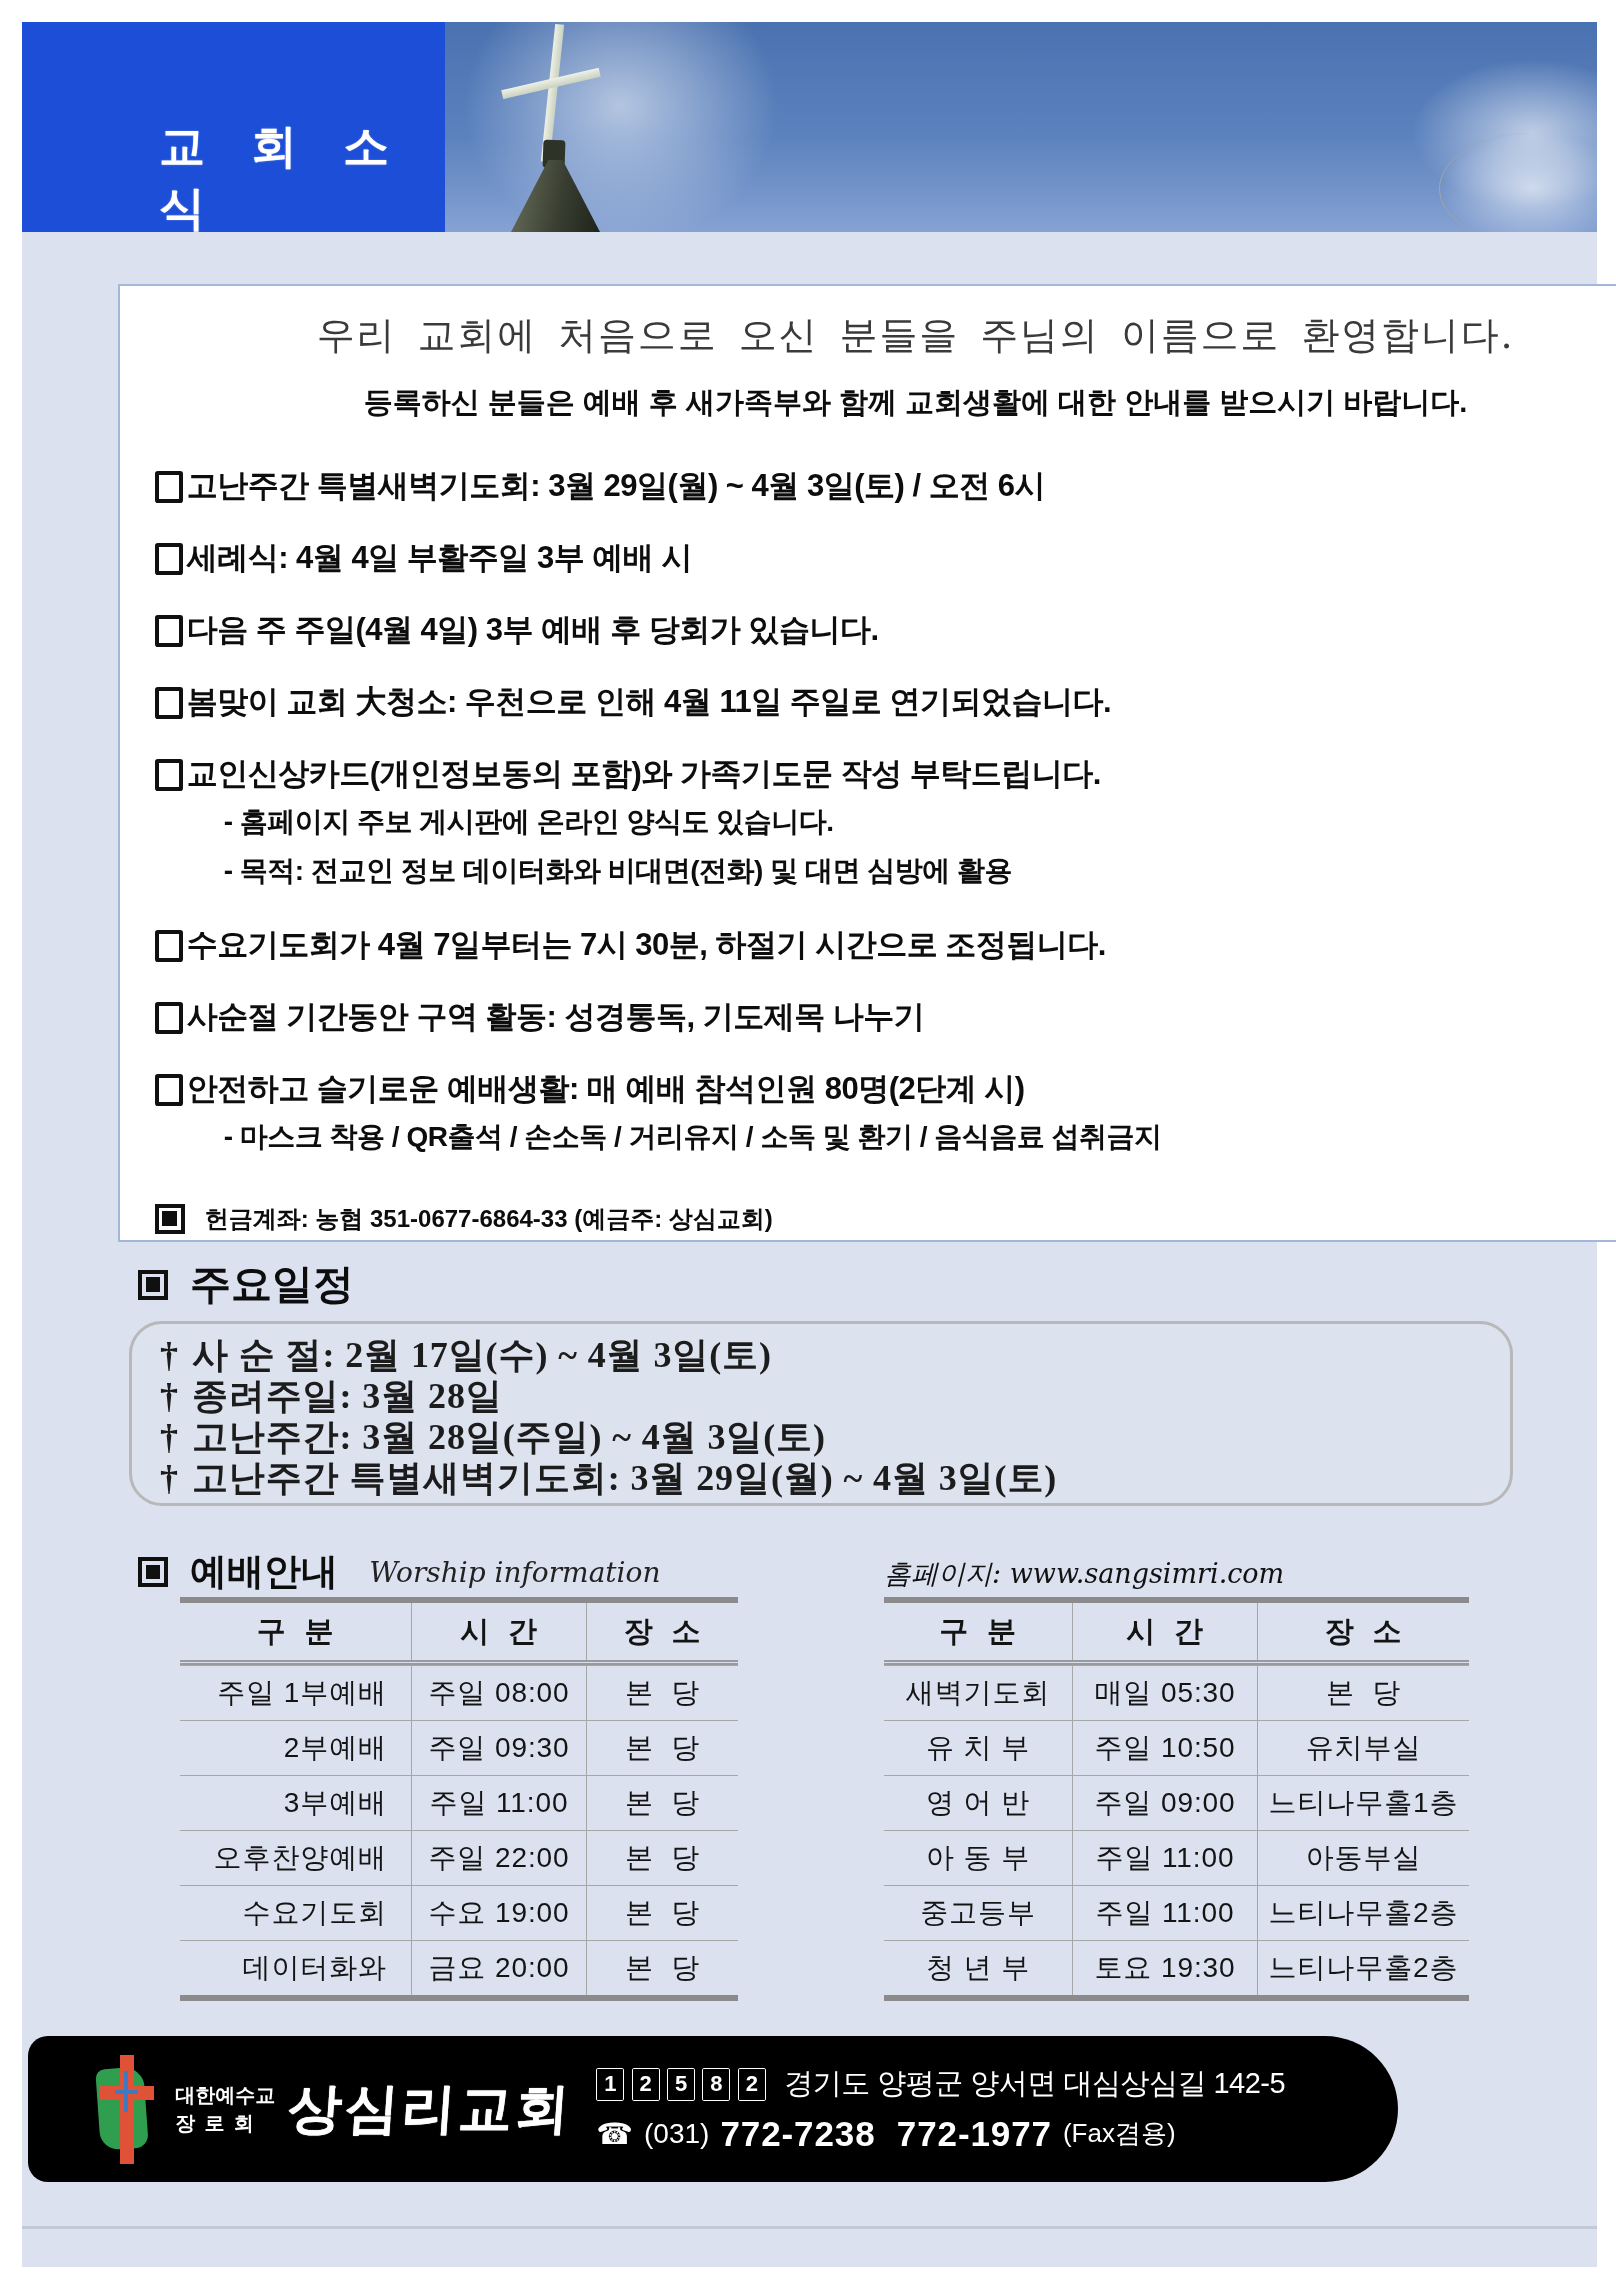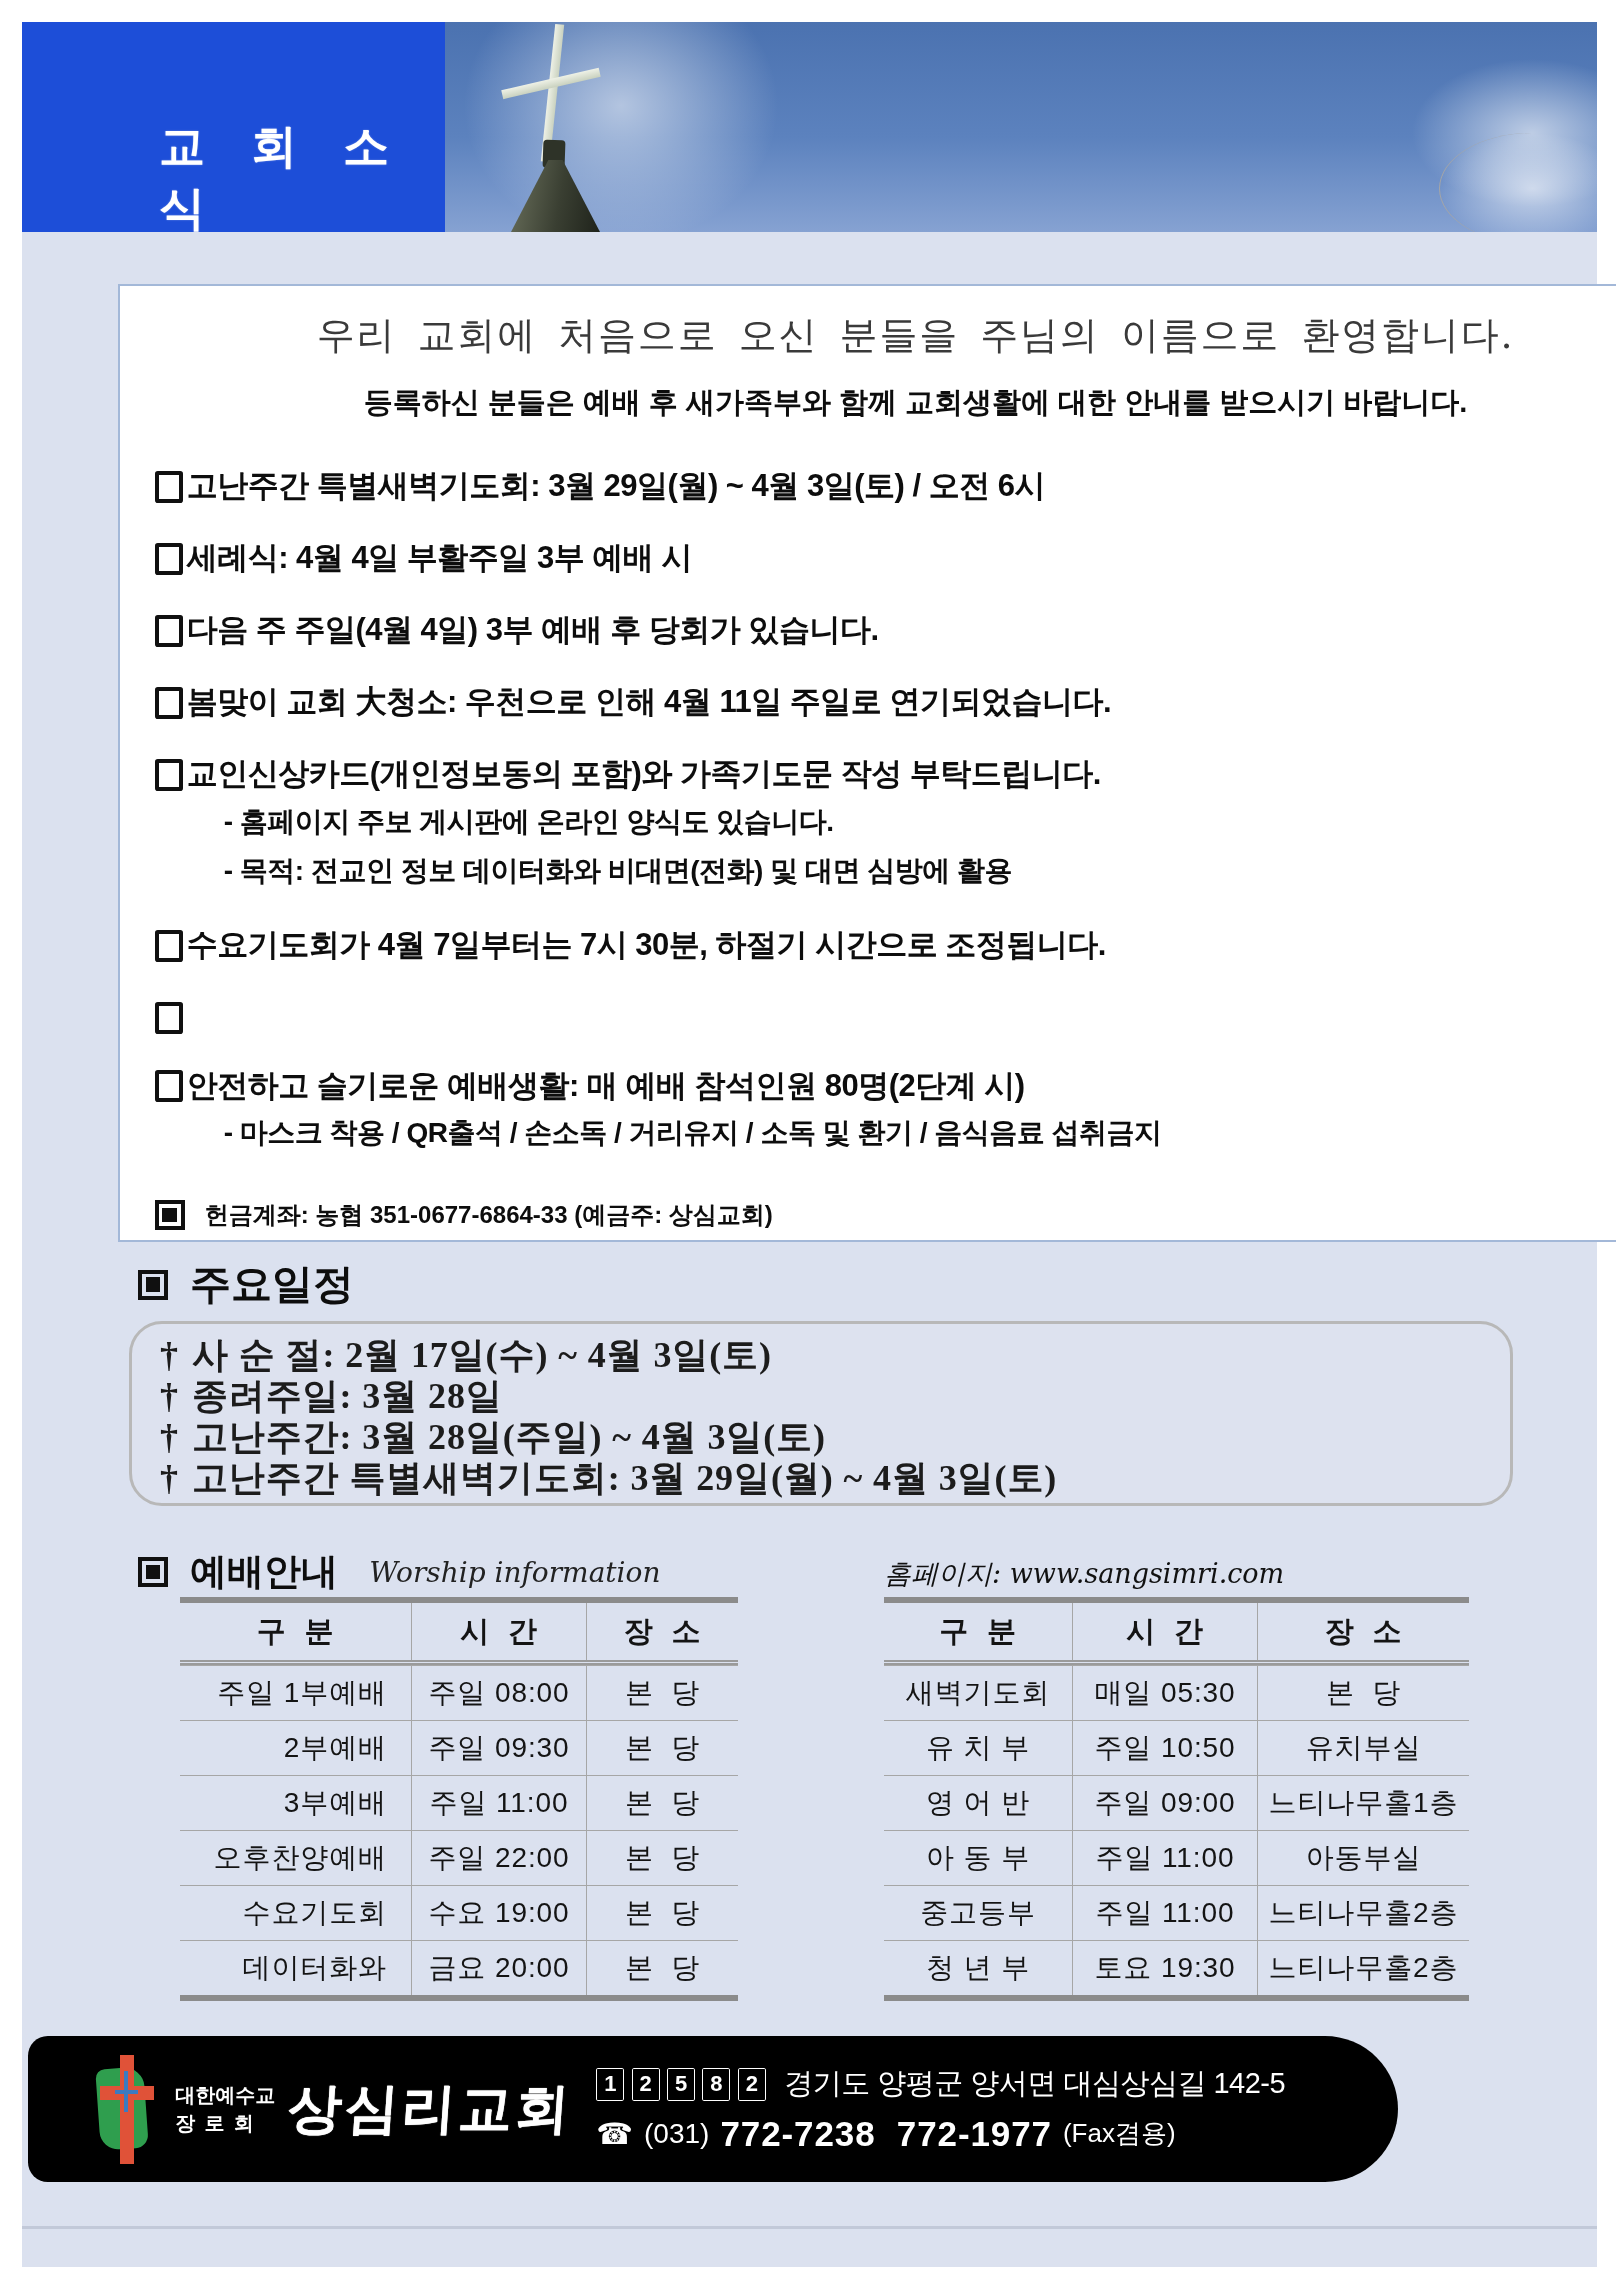--- a/index.html
+++ b/index.html
@@ -163,20 +163,21 @@
           <div class="nsub">- 홈페이지 주보 게시판에 온라인 양식도 있습니다.</div>
           <div class="nsub">- 목적: 전교인 정보 데이터화와 비대면(전화) 및 대면 심방에 활용</div>
         </div>
       </div>
       <div class="notice">
         <span class="chk"></span>
         <div class="ntext">수요기도회가 4월 7일부터는 7시 30분, 하절기 시간으로 조정됩니다.</div>
       </div>
       <div class="notice">
         <span class="chk"></span>
+        <div class="ntext">사순절 기간동안 구역 활동: 성경통독, 기도제목 나누기</div>
       </div>
       <div class="notice">
         <span class="chk"></span>
         <div>
           <div class="ntext">안전하고 슬기로운 예배생활: 매 예배 참석인원 80명(2단계 시)</div>
           <div class="nsub">- 마스크 착용 / QR출석 / 손소독 / 거리유지 / 소독 및 환기 / 음식음료 섭취금지</div>
         </div>
       </div>
     </div>
 

